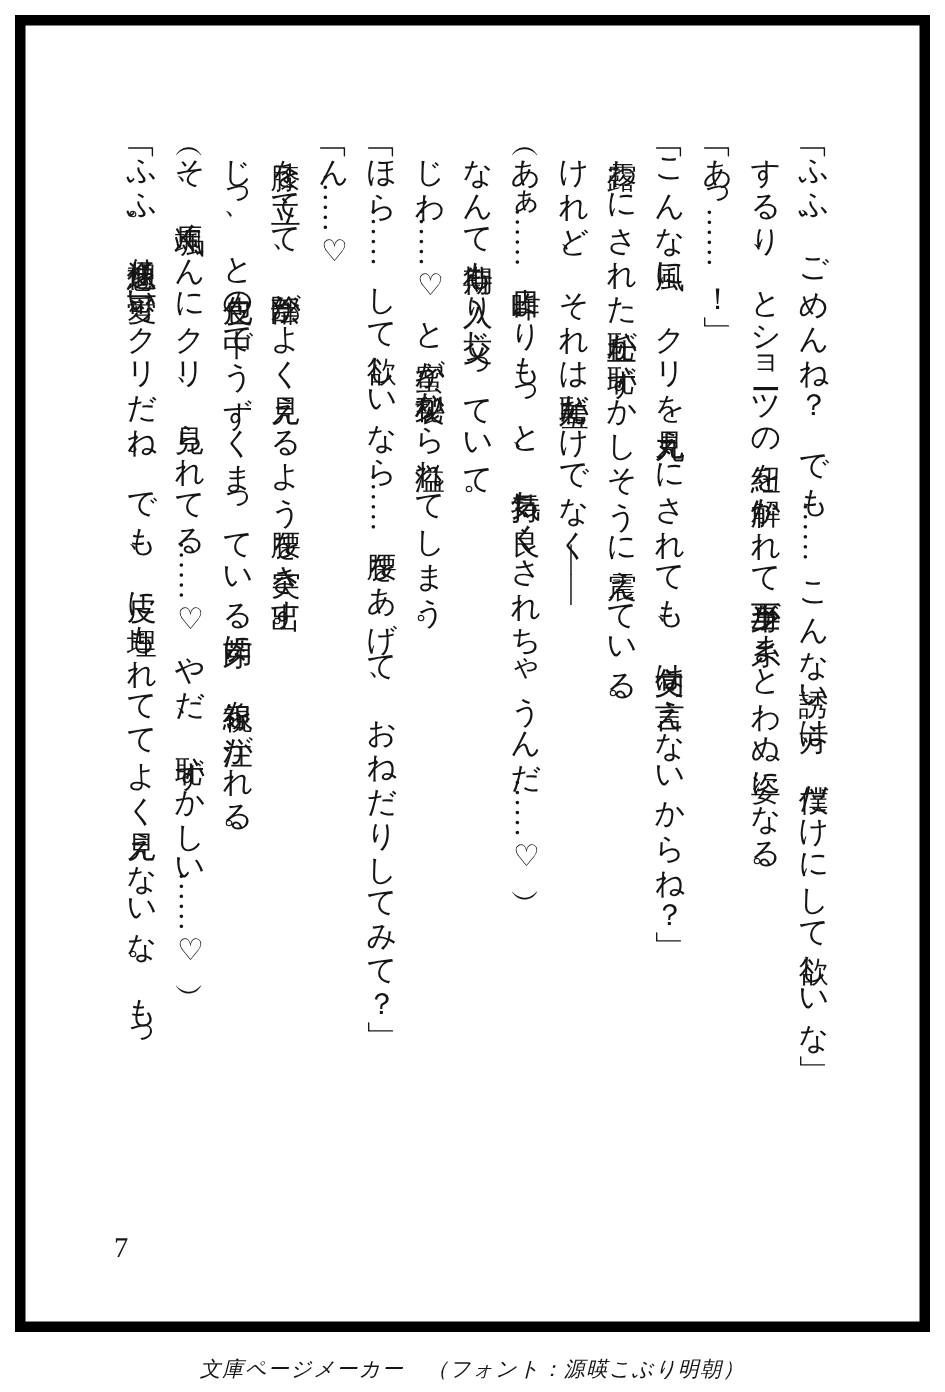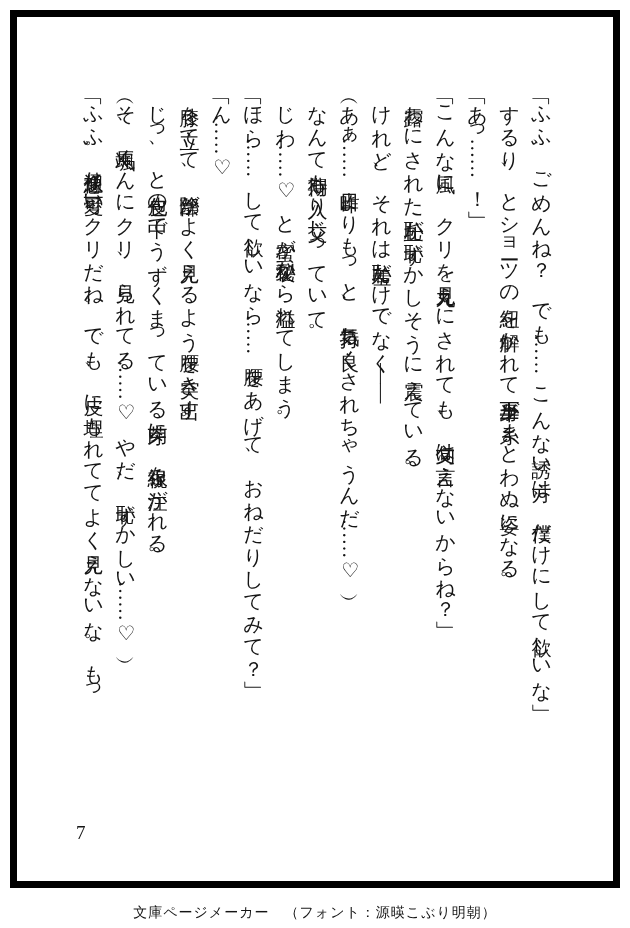--- a/index.html
+++ b/index.html
@@ -52,20 +52,21 @@
   }
   .footer-caption {
     position: absolute;
     left: 0;
     bottom: 6px;
     width: 100%;
     text-align: center;
     font-size: 14px;
     color: #151515;
     letter-spacing: 1px;
+    font-style: italic;
   }
 </style>
 </head>
 <body>
 
 <div class="page-frame"></div>
 
 <div class="text-columns">
   <div class="text-line">「ふふ、ごめんね？　でも……こんな誘い方は、僕だけにして欲しいな」</div>
   <div class="text-line">するり、とショーツの紐を解かれて下半身が一糸まとわぬ姿になる。</div>

